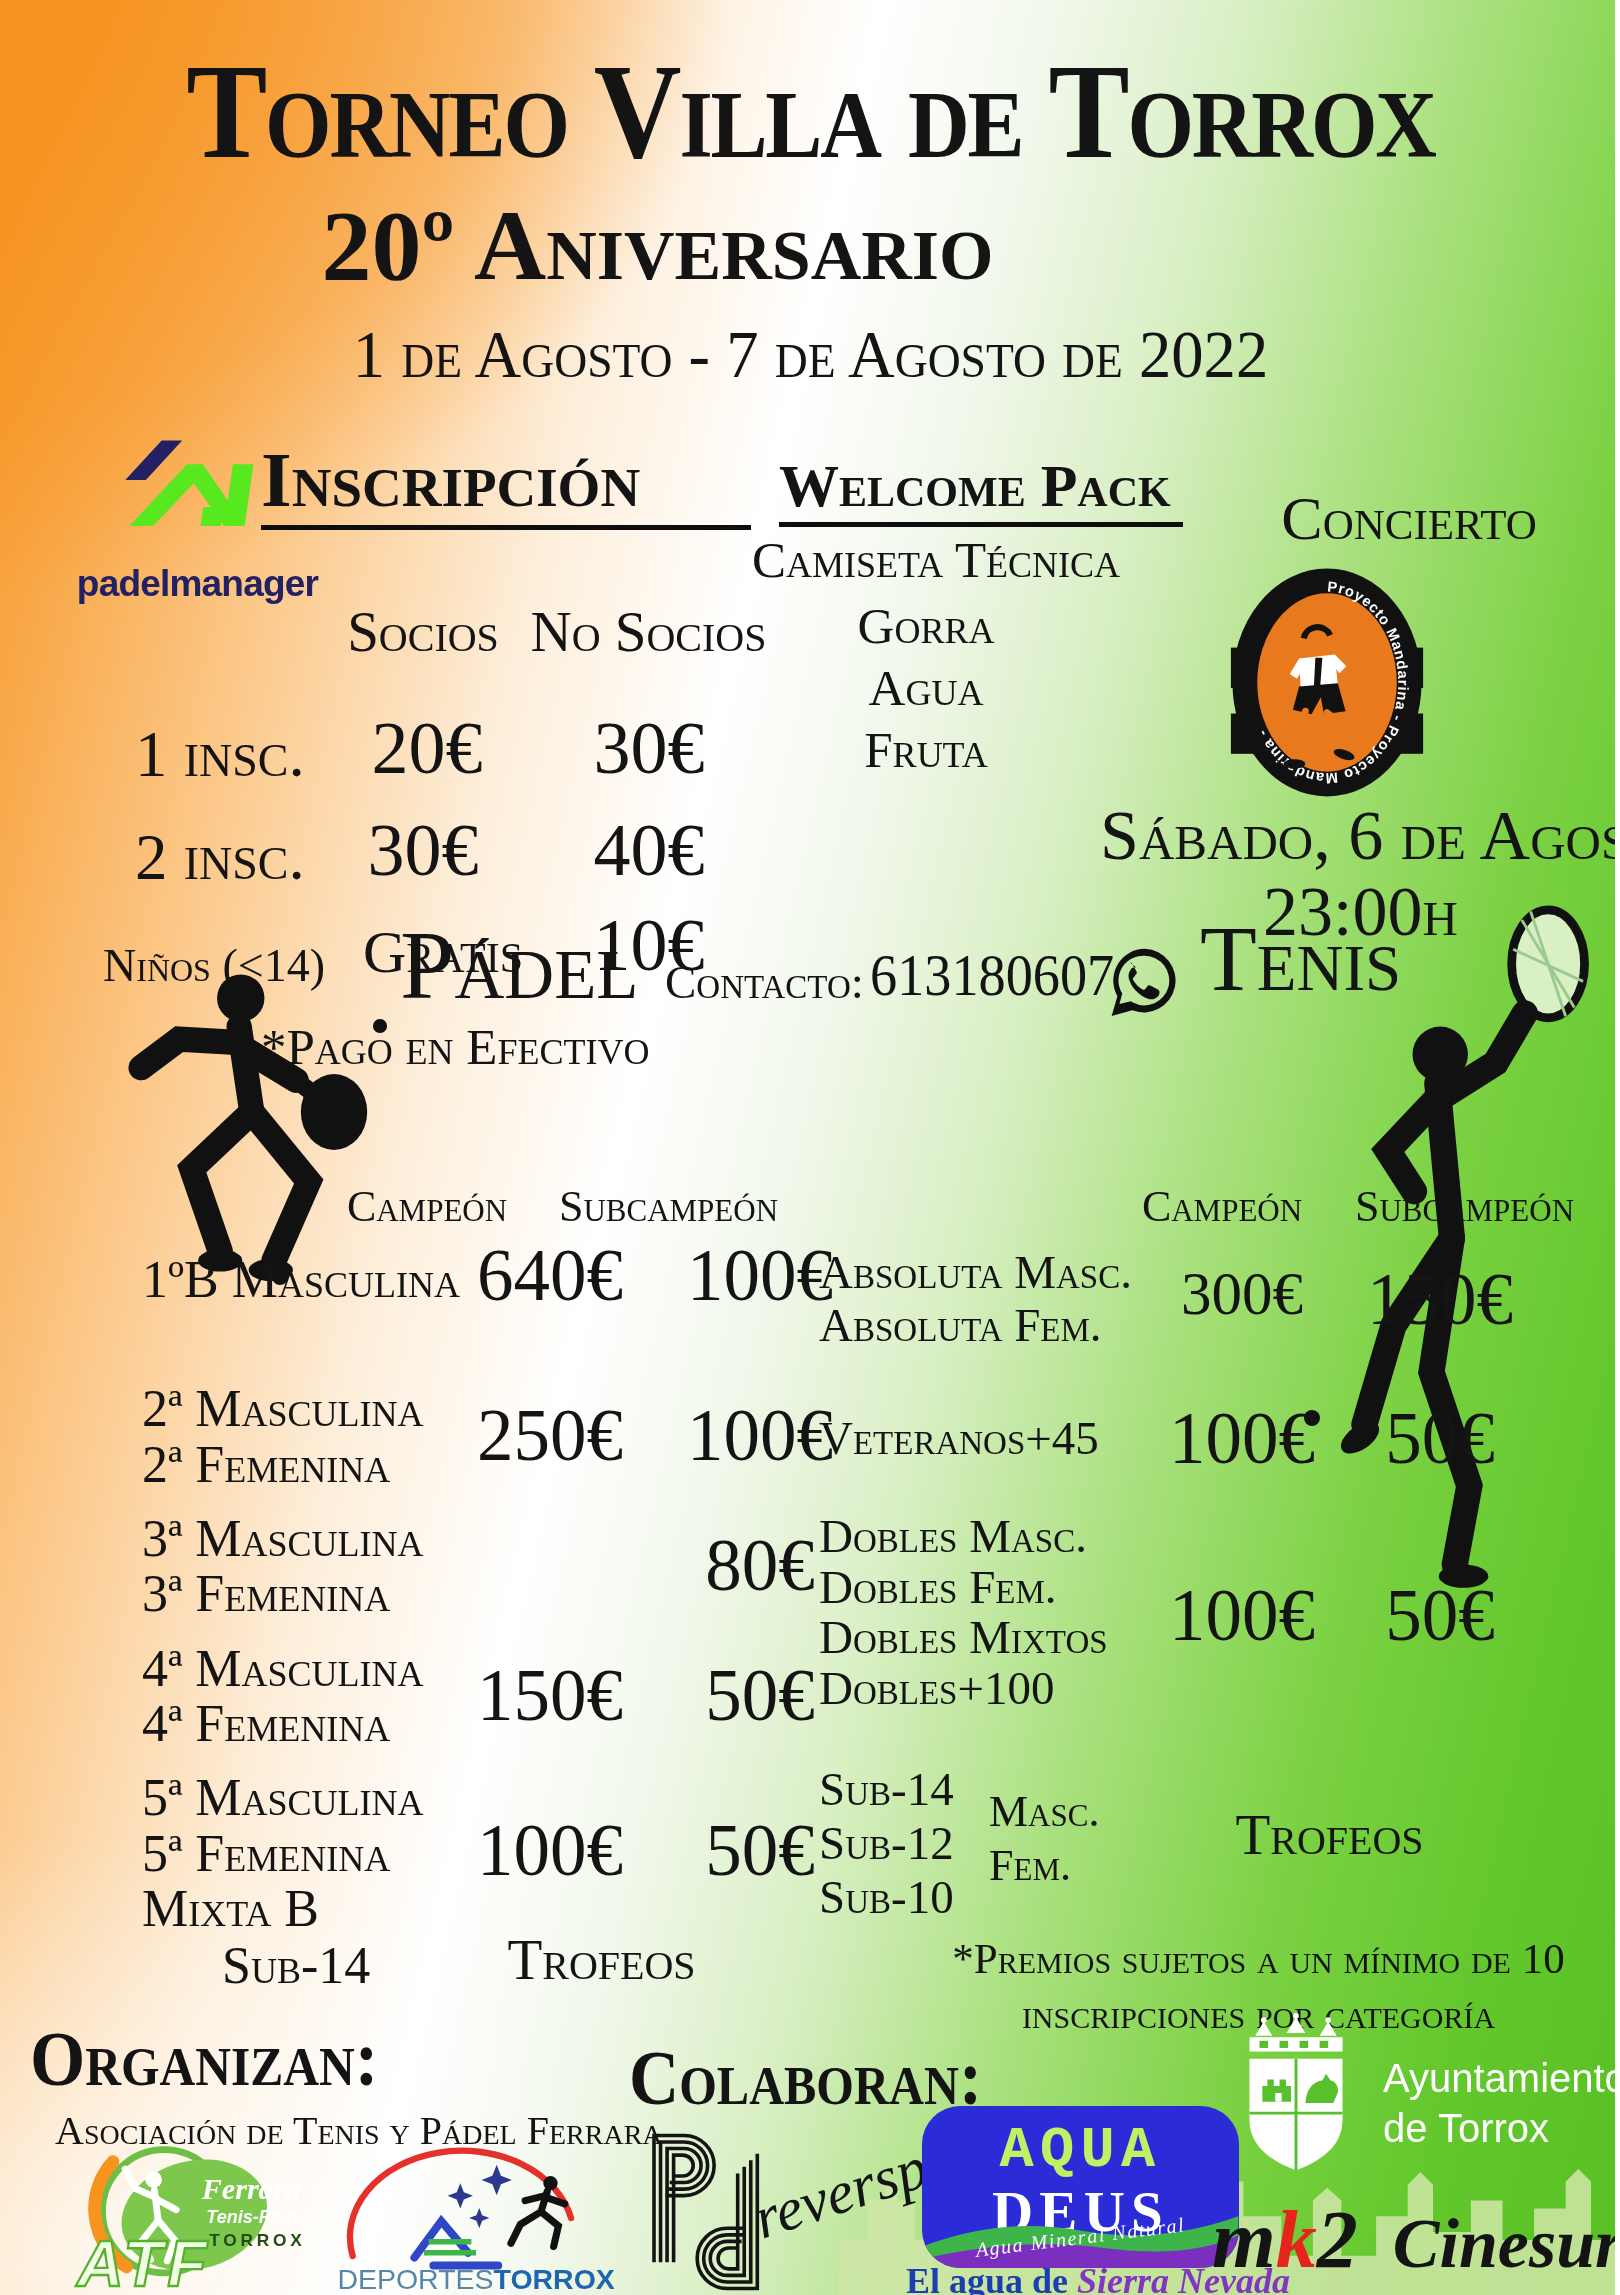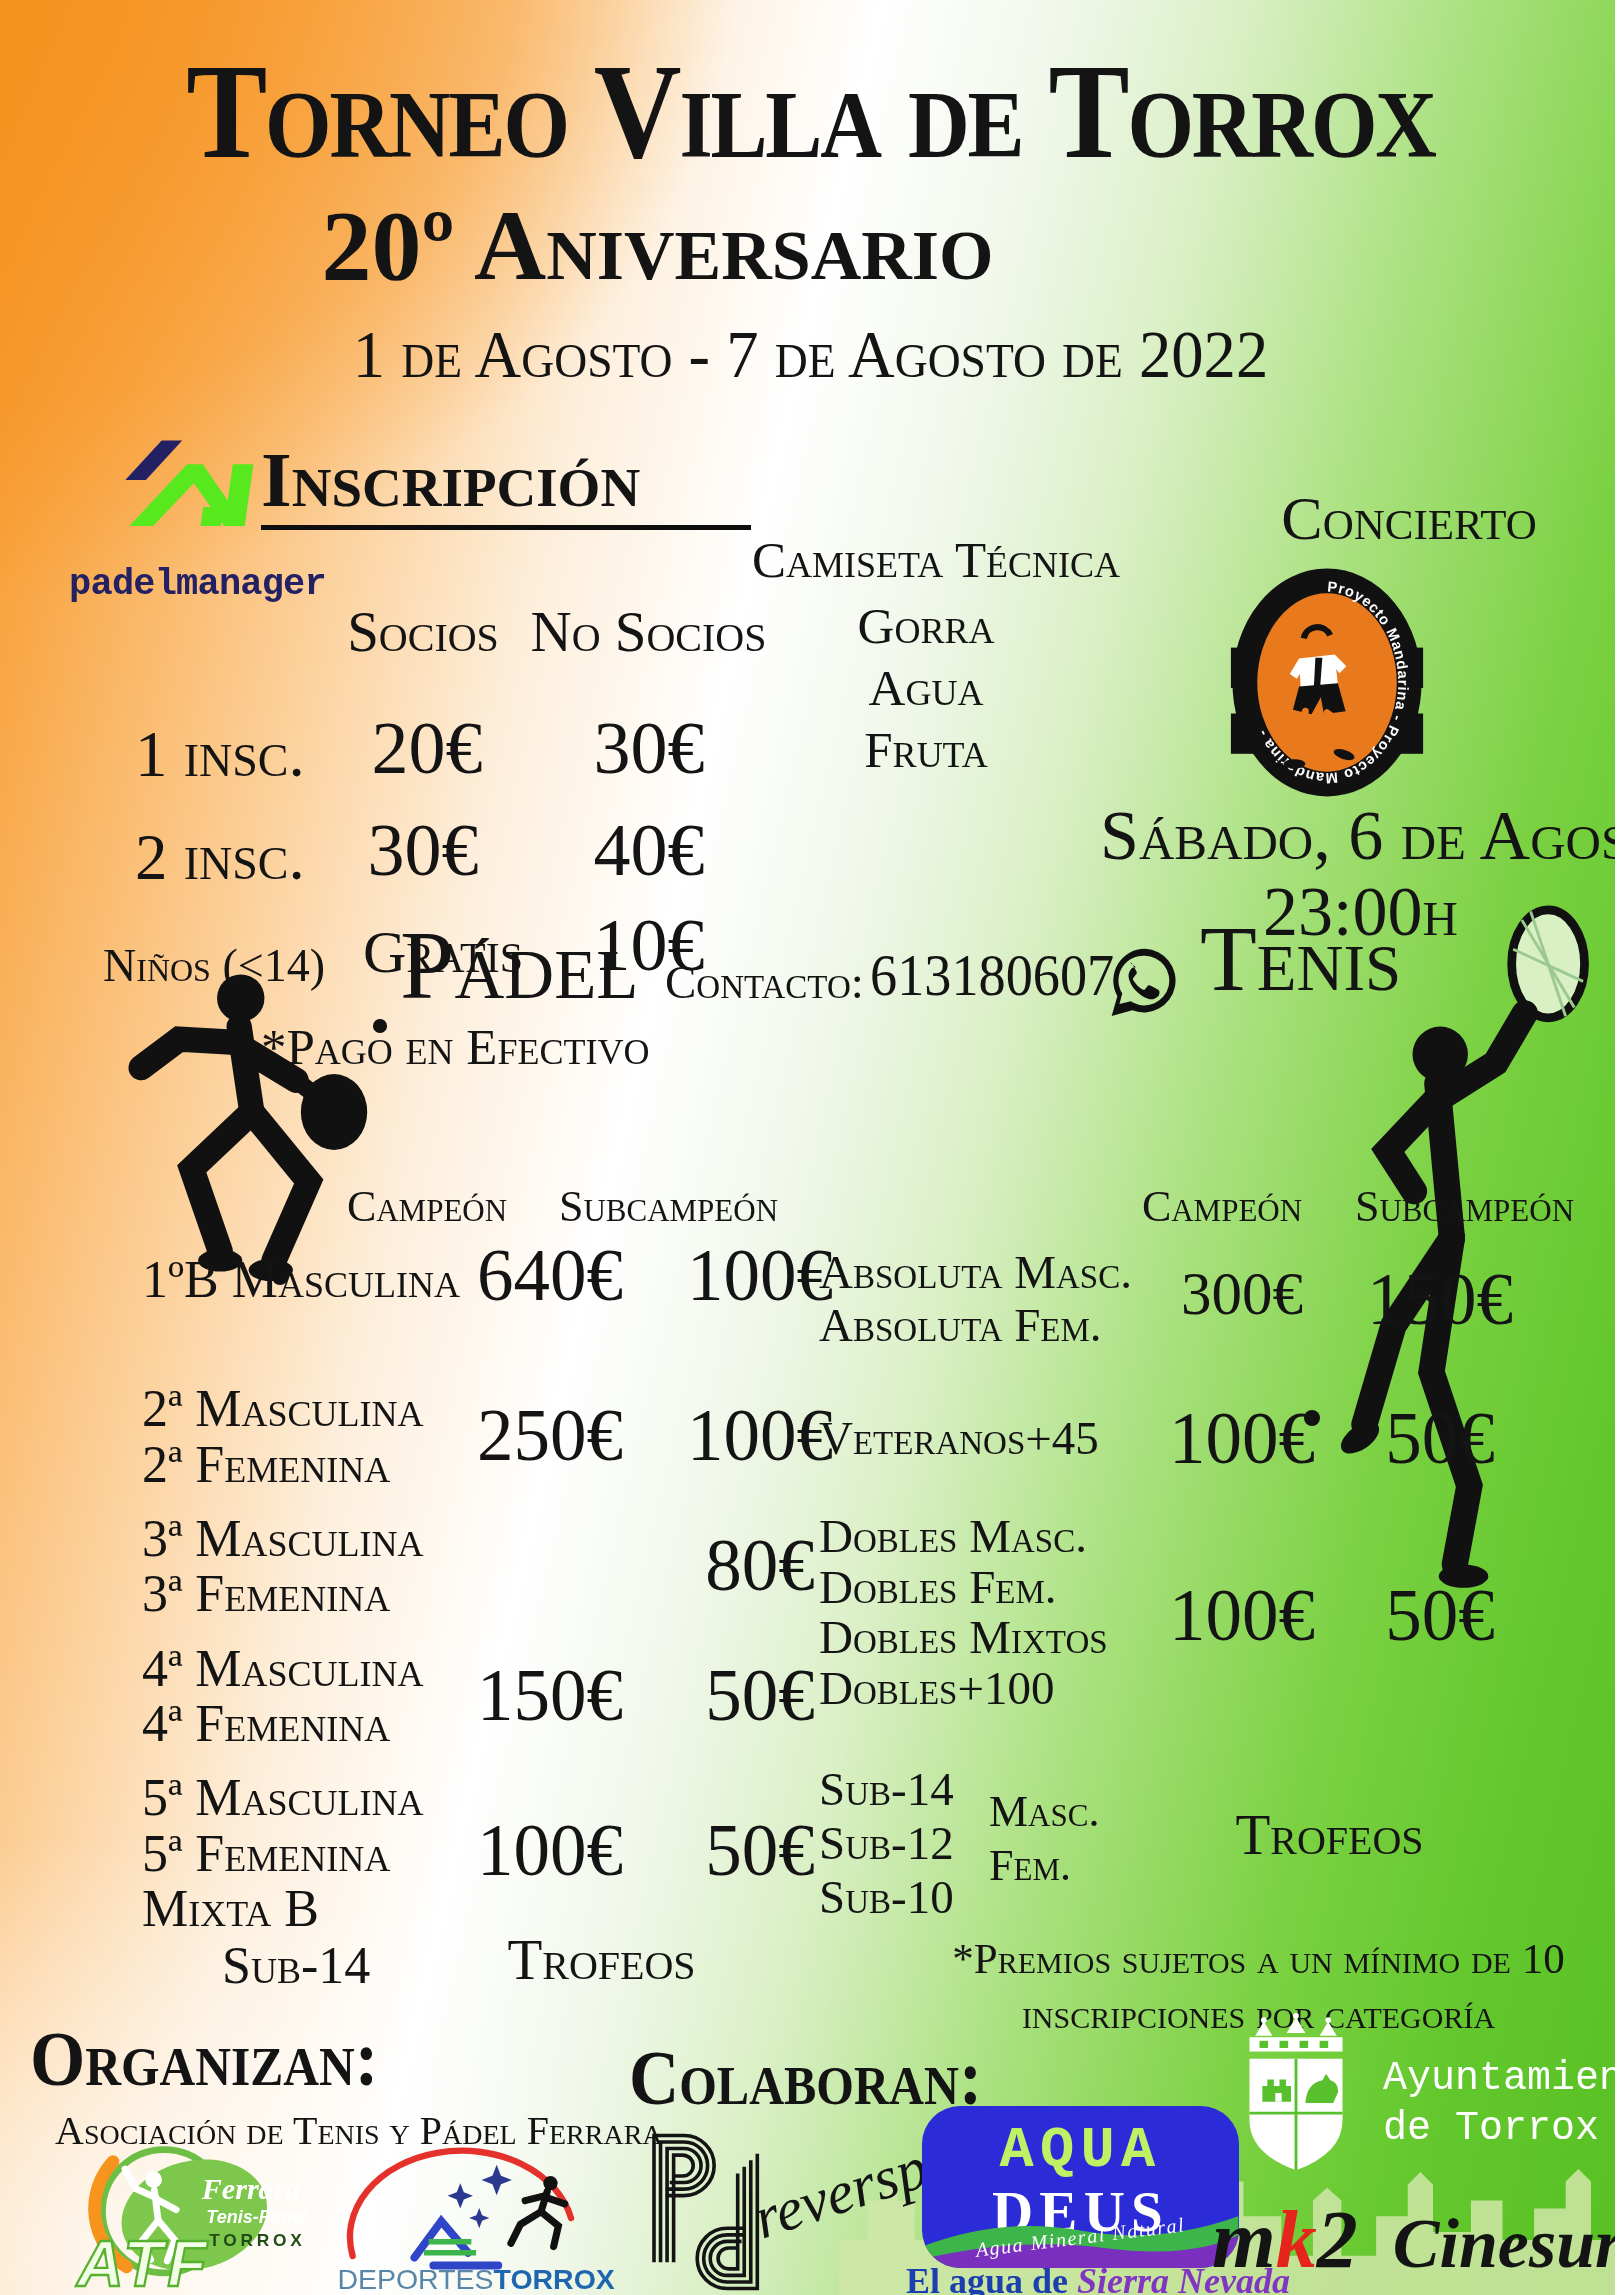--- a/index.html
+++ b/index.html
@@ -8,21 +8,21 @@
     background:
       radial-gradient(989px 831px at -2% -2%, rgba(246,146,30,.95) 0%, rgba(246,146,30,.45) 55%, rgba(246,146,30,0) 78%),
       radial-gradient(752px 593px at 6% 98%, rgba(255,255,255,.65) 0%, rgba(255,255,255,0) 70%),
       linear-gradient(103deg,#f6921e 0%,#f9ab4e 9%,#fcd09a 21%,#fdeeda 31%,#ffffff 41%,#f2f8ec 49%,#d9efc4 58%,#a8e07c 69%,#7bd142 80%,#62c72c 90%,#58c024 100%);
     font-family:"Liberation Serif",serif;color:#141414;
   }
   .t{position:absolute;white-space:nowrap;font-variant:small-caps;color:#141414;line-height:1;}
   .c{text-align:center;}
   .b{font-weight:bold;}
   .ul{border-bottom:5.5px solid #0e0e0e;padding-bottom:6.3px;}
-  .sans{font-family:Liberation Mono, monospace;font-variant:normal;}
+  .sans{font-family:Liberation Sans, sans-serif;font-variant:normal;}
   .dot{position:absolute;background:#111;border-radius:50%;}
   svg{position:absolute;overflow:visible;}
   .edge{position:absolute;right:0;top:0;width:6.3px;height:100%;background:#fff;}
 </style>
 </head>
 <body>
 
 <div id="poster">
 
   <svg style="left:839px;top:2105px" width="782" height="191" viewBox="0 0 990 240">
@@ -51,20 +51,21 @@
   <div class="t" style="left:135px;top:825px;font-size:65px">2 insc.</div>
   <div class="t c" style="left:332px;top:813px;width:182px;font-size:74px">30€</div>
   <div class="t c" style="left:538px;top:813px;width:222px;font-size:74px">40€</div>
 
   <div class="t" style="left:103px;top:943px;font-size:46px">Niños (&lt;14)</div>
   <div class="t c" style="left:348px;top:922px;width:190px;font-size:60px">Gratis</div>
   <div class="t c" style="left:538px;top:908px;width:222px;font-size:74px">10€</div>
 
   <div class="t" style="left:261px;top:1022px;font-size:51px">*Pago en Efectivo</div>
 
+  <div class="t b ul" style="left:779px;top:456px;font-size:60px;padding-right:12px">Welcome Pack</div>
   <div class="t c" style="left:752px;top:535px;width:348px;font-size:51px">Camiseta Técnica</div>
   <div class="t c" style="left:752px;top:601px;width:348px;font-size:51px">Gorra</div>
   <div class="t c" style="left:752px;top:663px;width:348px;font-size:51px">Agua</div>
   <div class="t c" style="left:1219px;top:487px;width:380px;font-size:62px">Concierto</div>
 
   <div class="t c" style="left:752px;top:725px;width:348px;font-size:51px">Fruta</div>
 
   <svg style="left:1234px;top:568px" width="186" height="229" viewBox="0 0 240 290">
     <rect x="-4" y="100" width="38" height="52" fill="#111"></rect>
     <rect x="-4" y="185" width="38" height="52" fill="#111"></rect>

